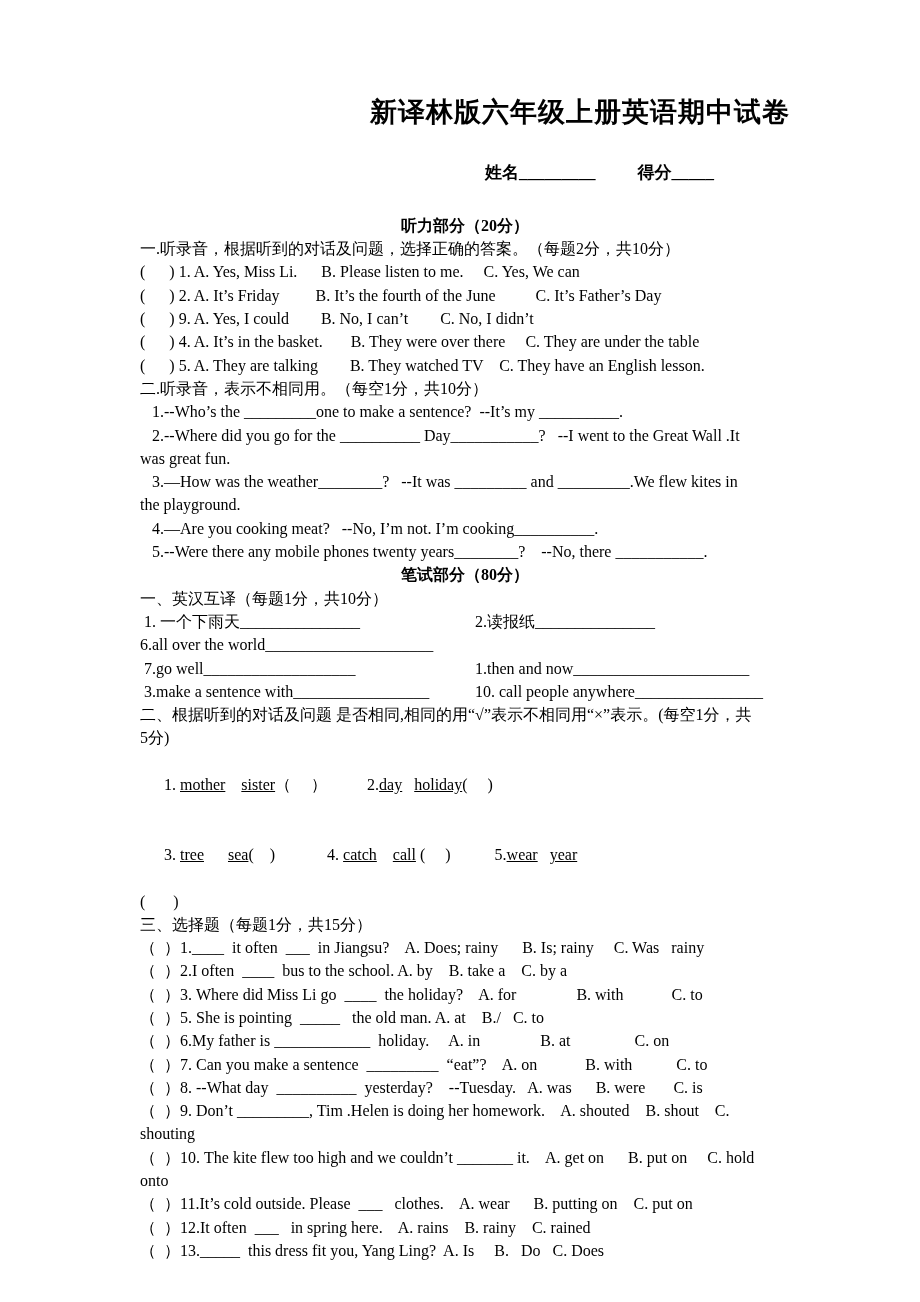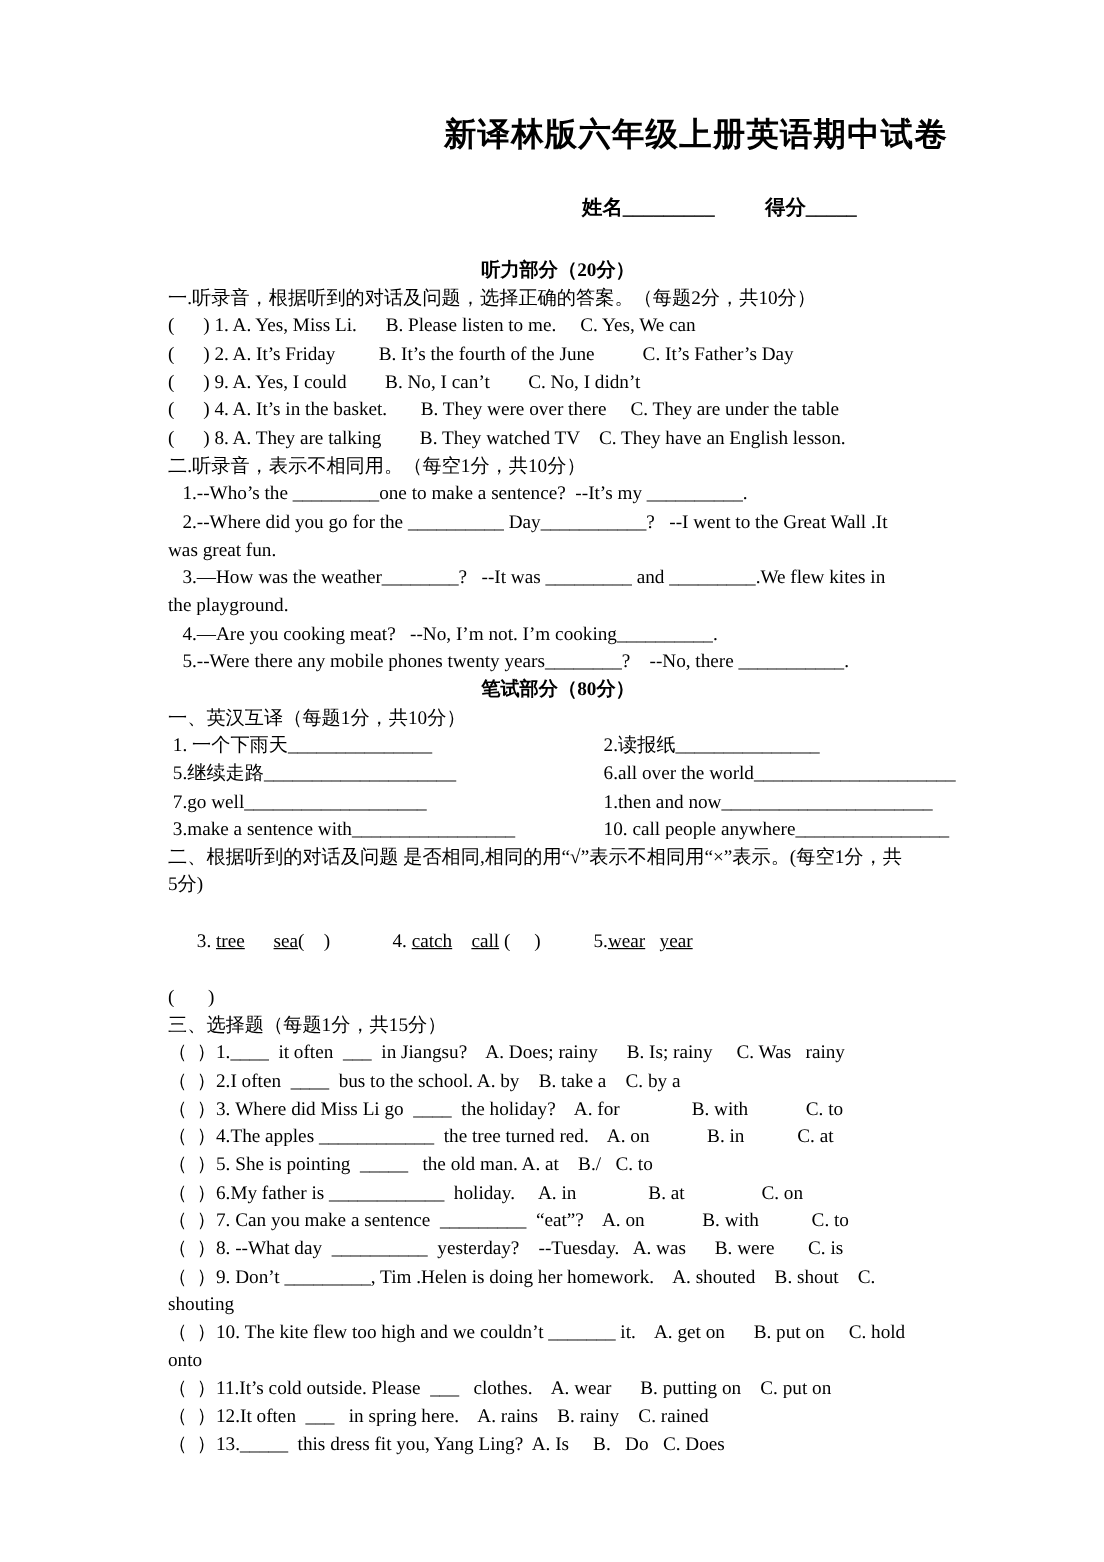--- a/index.html
+++ b/index.html
@@ -31,21 +31,21 @@
     white-space: pre;
   }
   .name-line .gap { display: inline-block; width: 42px; }
   .part-title {
     width: 650px;
     text-align: center;
     font-weight: bold;
     line-height: 23.3px;
   }
   .line { line-height: 23.3px; white-space: pre; }
-  .trow { display: flex; line-height: 23.3px; white-space: pre; gap: 28px; }
+  .trow { display: flex; line-height: 23.3px; white-space: pre; }
   .tleft { width: 335px; flex: none; }
   .tright { flex: 1; }
   .u { text-decoration: underline; }
 </style>
 </head>
 <body>
 
 <div class="page">
 
   <h1 class="title">新译林版六年级上册英语期中试卷</h1>
@@ -54,59 +54,61 @@
     <span>姓名_________</span><span class="gap"></span><span>得分_____</span>
   </div>
 
   <div class="part-title">听力部分（20分）</div>
 
   <div class="line">一.听录音，根据听到的对话及问题，选择正确的答案。（每题2分，共10分）</div>
   <div class="line">(      ) 1. A. Yes, Miss Li.      B. Please listen to me.     C. Yes, We can</div>
   <div class="line">(      ) 2. A. It’s Friday         B. It’s the fourth of the June          C. It’s Father’s Day</div>
   <div class="line">(      ) 9. A. Yes, I could        B. No, I can’t        C. No, I didn’t</div>
   <div class="line">(      ) 4. A. It’s in the basket.       B. They were over there     C. They are under the table</div>
-  <div class="line">(      ) 8. A. They are talking        B. They watched TV    C. They have an English lesson.</div>
+  <div class="line">(      ) 5. A. They are talking        B. They watched TV    C. They have an English lesson.</div>
 
   <div class="line">二.听录音，表示不相同用。（每空1分，共10分）</div>
   <div class="line">   1.--Who’s the _________one to make a sentence?  --It’s my __________.</div>
   <div class="line">   2.--Where did you go for the __________ Day___________?   --I went to the Great Wall .It</div>
   <div class="line">was great fun.</div>
   <div class="line">   3.—How was the weather________?   --It was _________ and _________.We flew kites in</div>
   <div class="line">the playground.</div>
   <div class="line">   4.—Are you cooking meat?   --No, I’m not. I’m cooking__________.</div>
   <div class="line">   5.--Were there any mobile phones twenty years________?    --No, there ___________.</div>
 
   <div class="part-title">笔试部分（80分）</div>
 
   <div class="line">一、英汉互译（每题1分，共10分）</div>
   <div class="trow">
     <span class="tleft"> 1. 一个下雨天_______________</span><span class="tright">2.读报纸_______________</span>
   </div>
   <div class="trow">
-    <span class="tleft"> 5.继续走路____________________</span><span class="tright">6.all over the world_____________________</span>
+    <span class="tright">6.all over the world_____________________</span>
   </div>
   <div class="trow">
     <span class="tleft"> 7.go well___________________</span><span class="tright">1.then and now______________________</span>
   </div>
   <div class="trow">
     <span class="tleft"> 3.make a sentence with_________________</span><span class="tright">10. call people anywhere________________</span>
   </div>
 
   <div class="line">二、根据听到的对话及问题 是否相同,相同的用“√”表示不相同用“×”表示。(每空1分，共</div>
   <div class="line">5分)</div>
   <div class="line">
+    <span>  1. </span><span class="u">mother</span><span>    </span><span class="u">sister</span><span>（     ）          2.</span><span class="u">day</span><span>   </span><span class="u">holiday</span><span>(     )</span>
+  </div>
+  <div class="line">
     <span>  3. </span><span class="u">tree</span><span>      </span><span class="u">sea</span><span>(    )             4. </span><span class="u">catch</span><span>    </span><span class="u">call</span><span> (     )           5.</span><span class="u">wear</span><span>   </span><span class="u">year</span>
   </div>
   <div class="line">(       )</div>
 
   <div class="line">三、选择题（每题1分，共15分）</div>
   <div class="line">（  ）1.____  it often  ___  in Jiangsu?    A. Does; rainy      B. Is; rainy     C. Was   rainy</div>
   <div class="line">（  ）2.I often  ____  bus to the school. A. by    B. take a    C. by a</div>
   <div class="line">（  ）3. Where did Miss Li go  ____  the holiday?    A. for               B. with            C. to</div>
-  <div class="line">（  ）4.The apples ____________  the tree turned red.    A. on            B. in           C. at</div>
   <div class="line">（  ）5. She is pointing  _____   the old man. A. at    B./   C. to</div>
   <div class="line">（  ）6.My father is ____________  holiday.     A. in               B. at                C. on</div>
   <div class="line">（  ）7. Can you make a sentence  _________  “eat”?    A. on            B. with           C. to</div>
   <div class="line">（  ）8. --What day  __________  yesterday?    --Tuesday.   A. was      B. were       C. is</div>
   <div class="line">（  ）9. Don’t _________, Tim .Helen is doing her homework.    A. shouted    B. shout    C.</div>
   <div class="line">shouting</div>
   <div class="line">（  ）10. The kite flew too high and we couldn’t _______ it.    A. get on      B. put on     C. hold</div>
   <div class="line">onto</div>
   <div class="line">（  ）11.It’s cold outside. Please  ___   clothes.    A. wear      B. putting on    C. put on</div>
   <div class="line">（  ）12.It often  ___   in spring here.    A. rains    B. rainy    C. rained</div>

